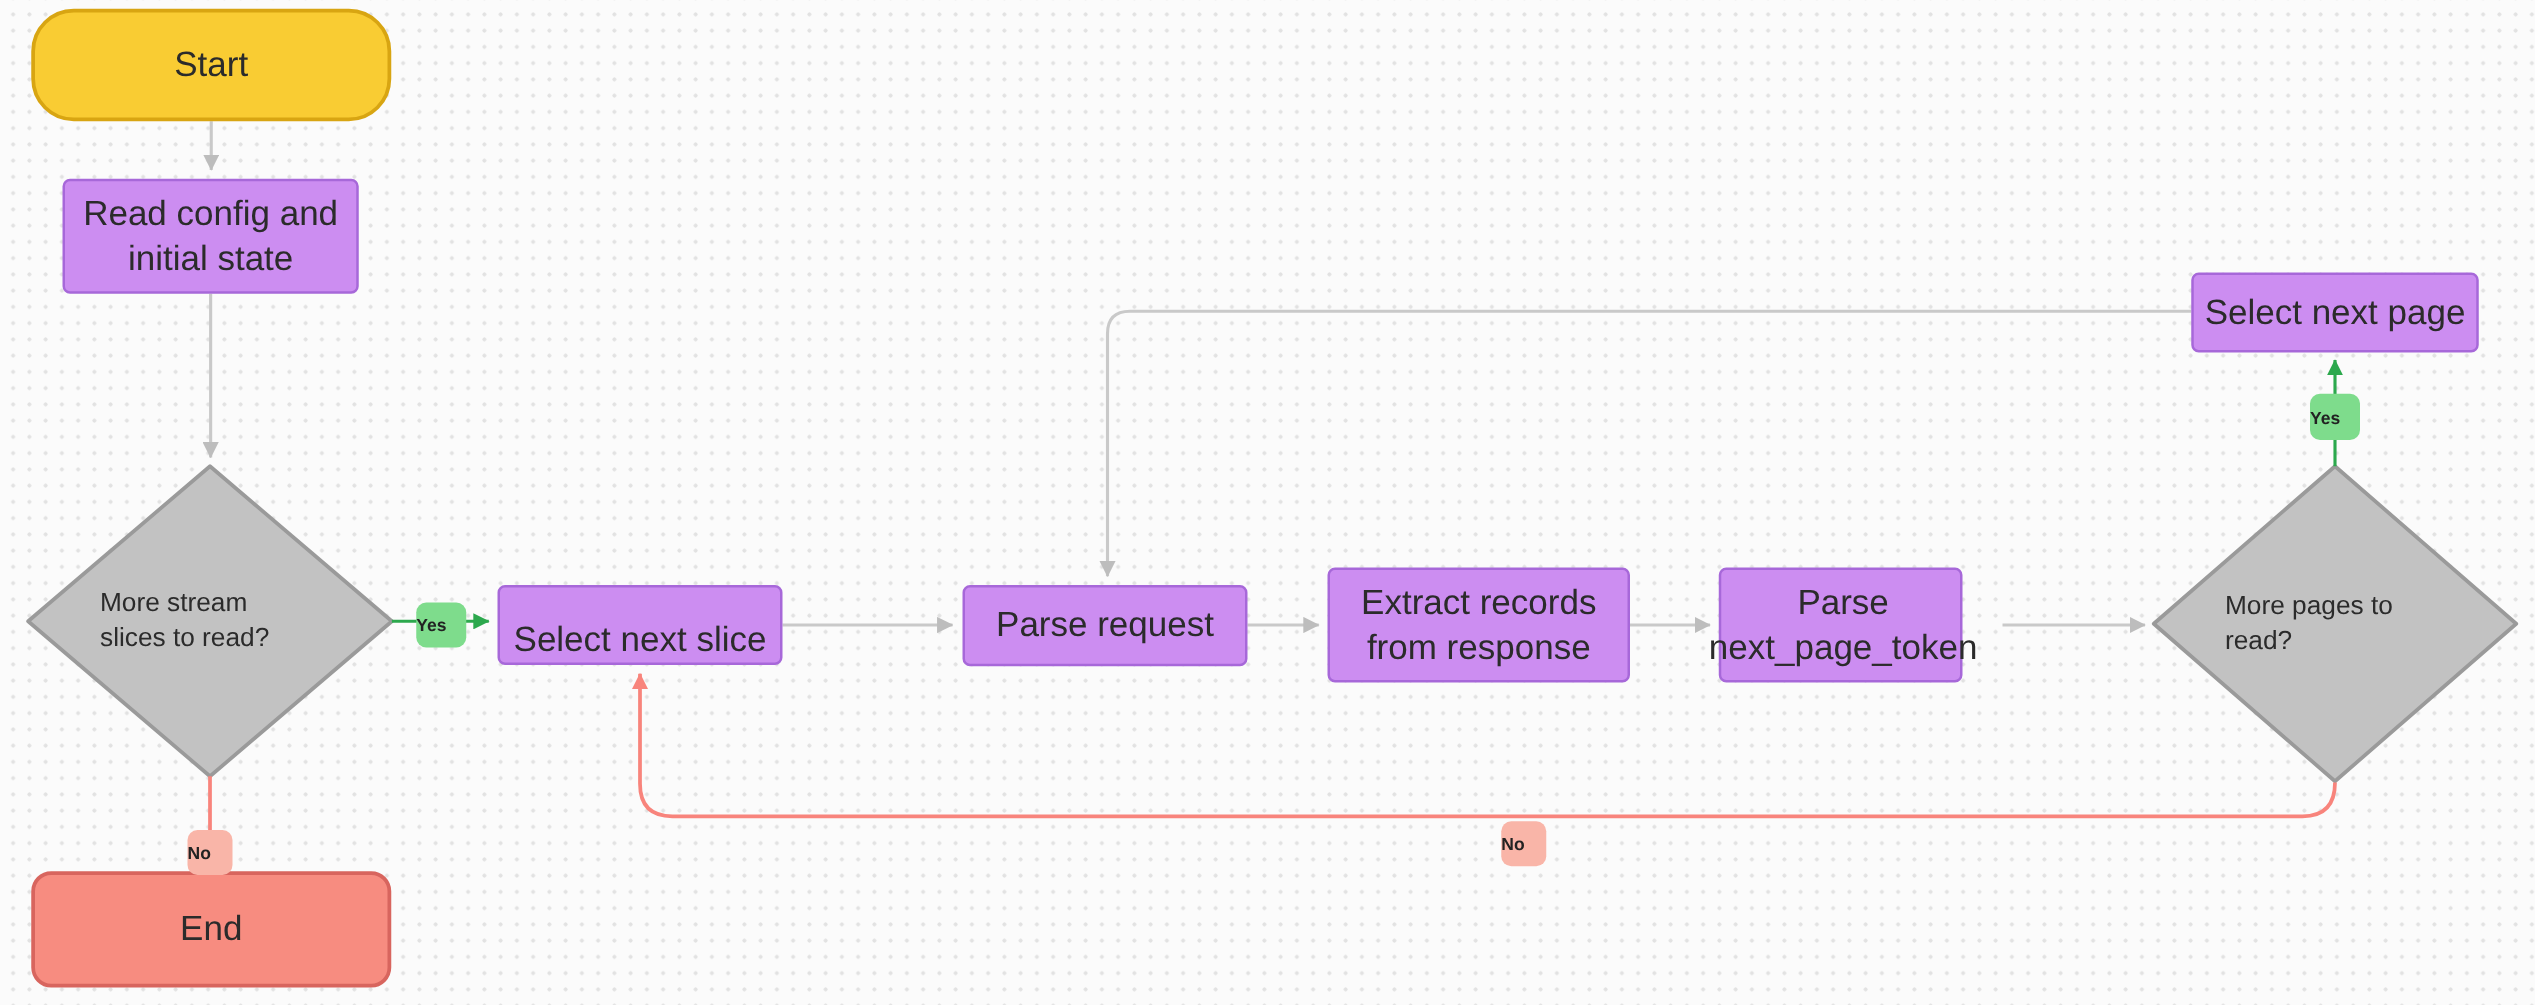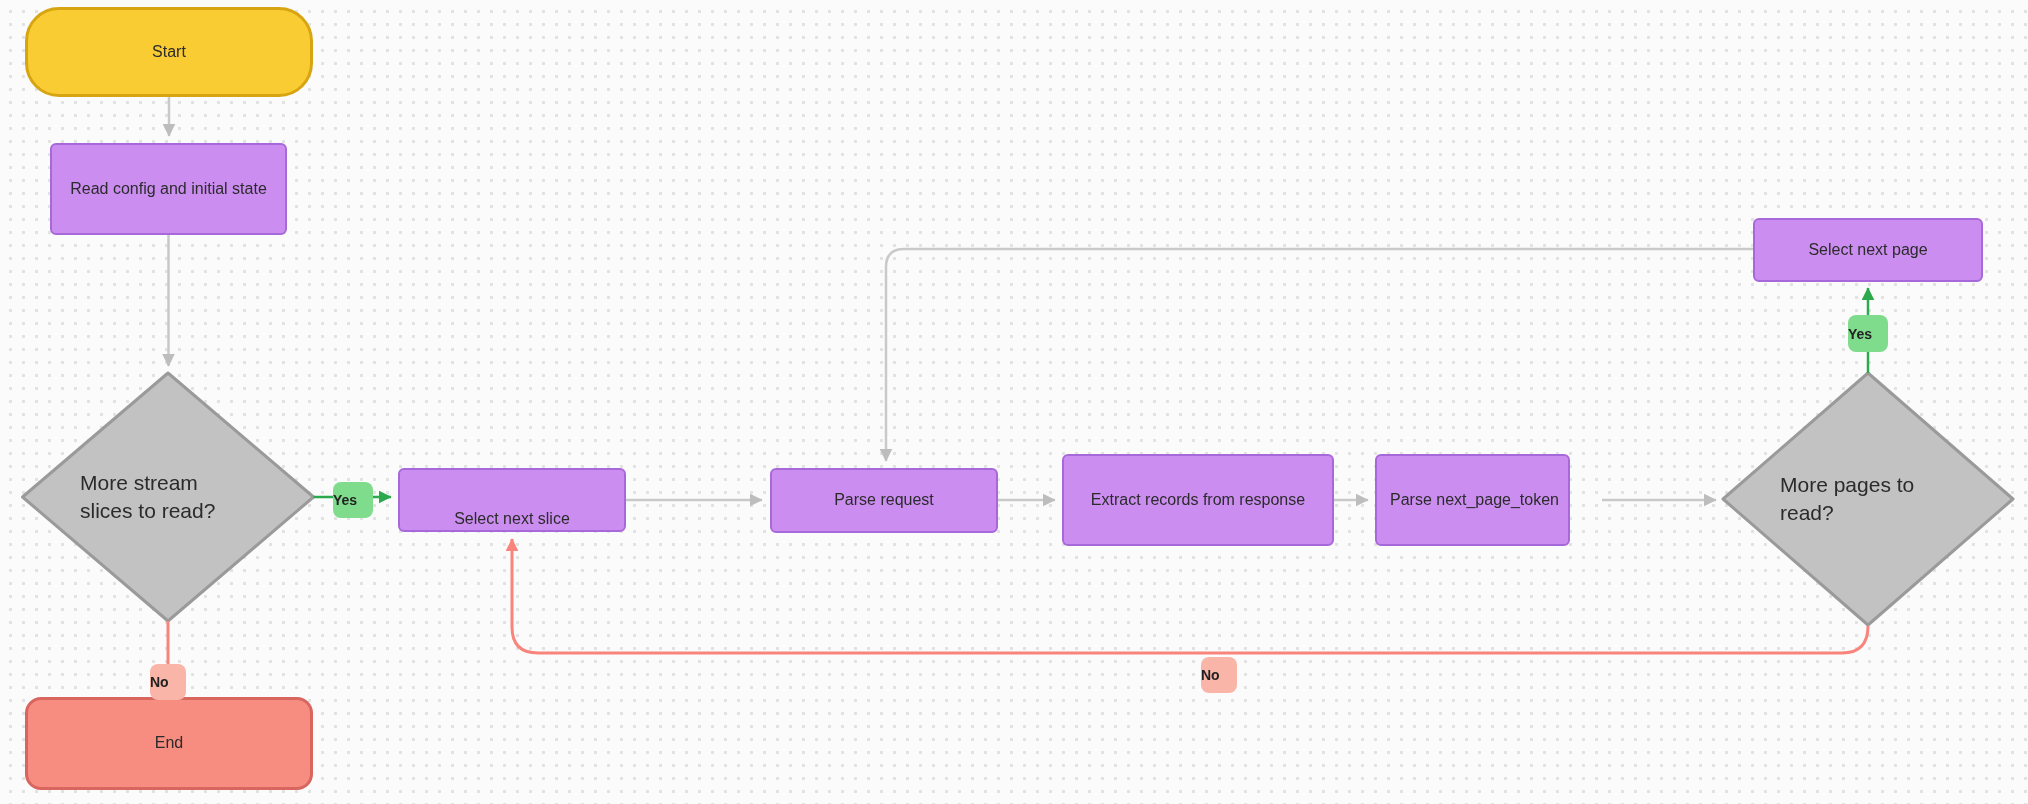--- a/index.html
+++ b/index.html
@@ -17,21 +17,21 @@
   .canvas{
     position:relative;width:2028px;height:804px;overflow:hidden;
     background-color:var(--bg);
     background-image:radial-gradient(circle,var(--dot) 1.4px,transparent 1.8px);
     background-size:13px 13px;background-position:4px 5px;
   }
   svg.wires{position:absolute;left:0;top:0;z-index:1;}
   .node{
     position:absolute;z-index:2;box-sizing:border-box;
     display:flex;align-items:center;justify-content:center;text-align:center;
-    font-size:16px;line-height:1.3;font-weight:400;color:var(--text);
+    font-size:28px;line-height:1.3;font-weight:400;color:var(--text);
     padding:0 8px;
   }
   .process{background:var(--purple);border:2px solid var(--purple-border);border-radius:6px;}
   .terminal-start{background:var(--yellow);border:3px solid var(--yellow-border);border-radius:34px;}
   .terminal-end{background:var(--salmon);border:3px solid var(--salmon-border);border-radius:16px;}
   .decision-text{
     position:absolute;z-index:2;display:flex;align-items:center;justify-content:center;
     font-size:21px;line-height:1.32;color:var(--text);
   }
   .chip{
@@ -91,21 +91,21 @@
   </div>
 
   <div class="node process" style="left:398px;top:468px;width:228px;height:64px;align-items:flex-end;">
     <span>Select next slice</span>
   </div>
 
   <div class="node process" style="left:770px;top:468px;width:228px;height:65px;">
     <span>Parse request</span>
   </div>
 
-  <div class="node process" style="left:1062px;top:454px;width:272px;height:92px;">
+  <div class="node process" style="left:1062px;top:454px;width:242px;height:92px;">
     <span>Extract records from response</span>
   </div>
 
   <div class="node process" style="left:1375px;top:454px;width:195px;height:92px;padding-left:12px;">
     <span>Parse next_page_token</span>
   </div>
 
   <div class="decision-text" style="left:1780px;top:449px;width:176px;height:100px;">
     <span>More pages to read?</span>
   </div>

